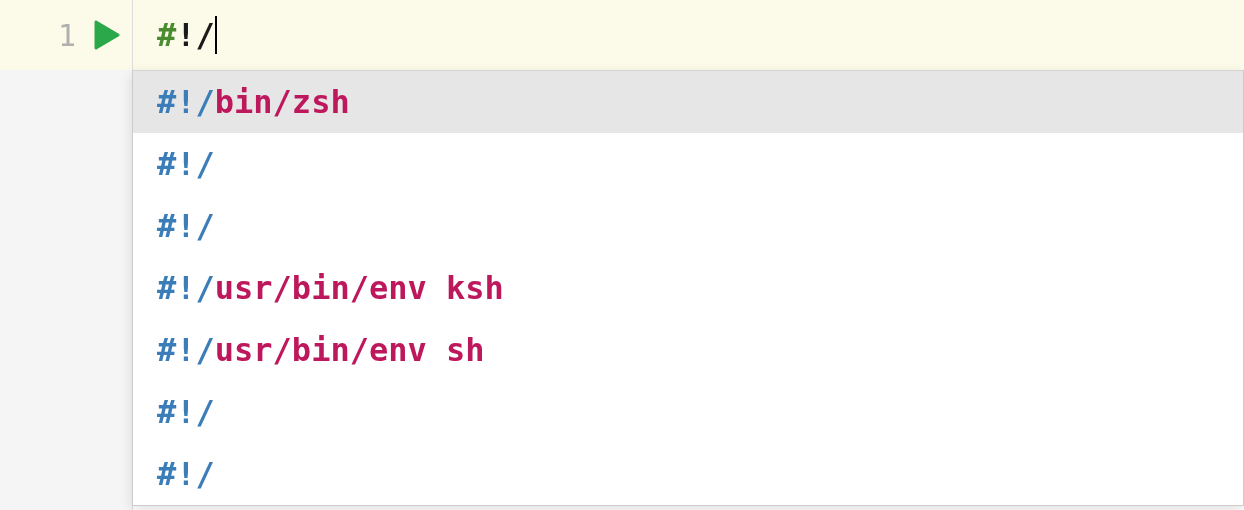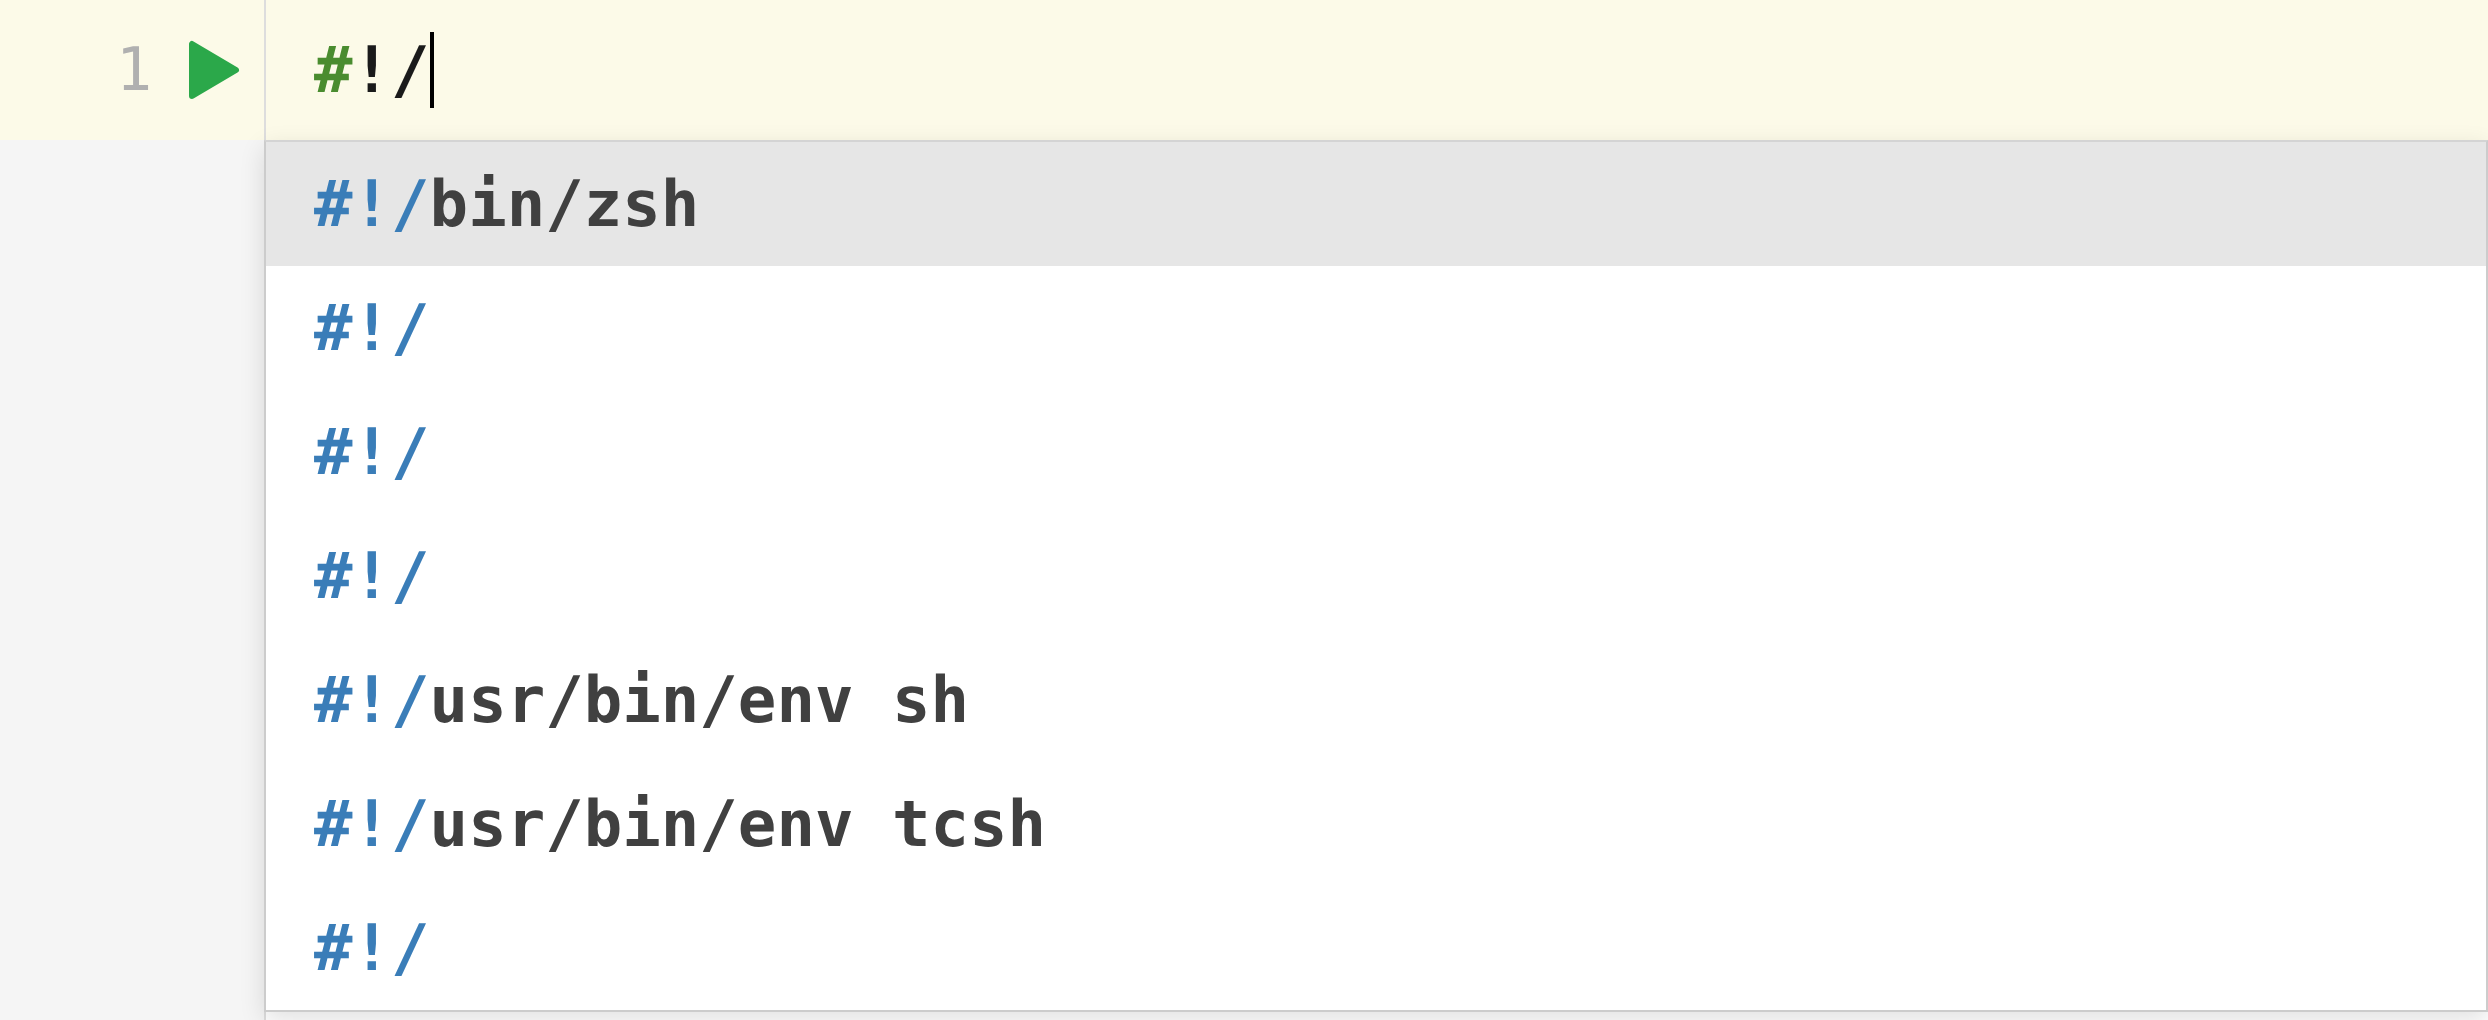--- a/index.html
+++ b/index.html
@@ -108,21 +108,21 @@
       display: flex;
       align-items: center;
     }
     .autocomplete-item.selected {
       background: #e6e6e6;
     }
     .shebang-prefix {
       color: #3a7db8;
     }
     .shebang-path {
-      color: #404040;
+      color: #be185d;
     }
   </style>
 </head>
 <body>
 
 <div class="top-border"></div>
 
 <div class="editor-container">
   <div class="gutter">
     <div class="line-row">
@@ -150,25 +150,25 @@
       <span class="shebang-path">bin/zsh</span>
     </div>
     <div class="autocomplete-item">
       <span class="shebang-prefix">#!/</span>
     </div>
     <div class="autocomplete-item">
       <span class="shebang-prefix">#!/</span>
     </div>
     <div class="autocomplete-item">
       <span class="shebang-prefix">#!/</span>
+      <span class="shebang-path">usr/bin/env ksh</span>
     </div>
     <div class="autocomplete-item">
       <span class="shebang-prefix">#!/</span>
       <span class="shebang-path">usr/bin/env sh</span>
     </div>
     <div class="autocomplete-item">
       <span class="shebang-prefix">#!/</span>
-      <span class="shebang-path">usr/bin/env tcsh</span>
     </div>
     <div class="autocomplete-item">
       <span class="shebang-prefix">#!/</span>
     </div>
   </div>
 
 </body></html>

